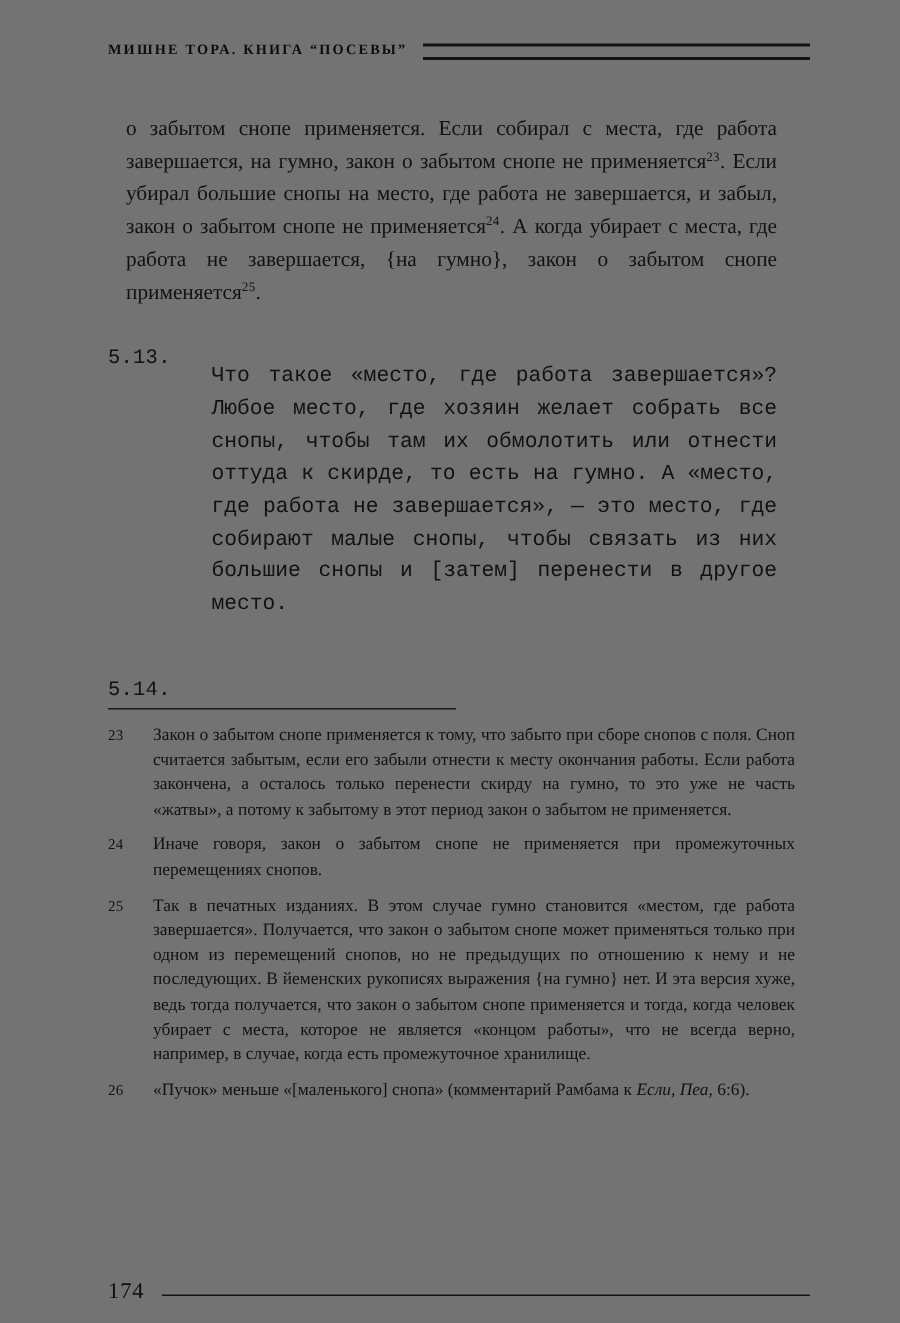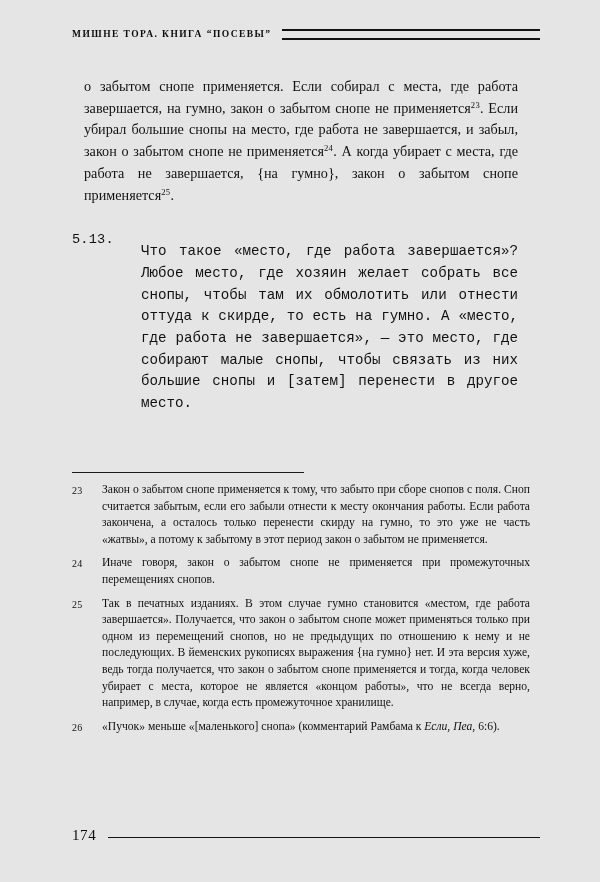--- a/index.html
+++ b/index.html
@@ -11,21 +11,21 @@
     width: 600px;
     height: 882px;
     font-family: "Liberation Serif", "DejaVu Serif", serif;
     color: #111111;
     position: relative;
     overflow: hidden;
   }
   .page {
     position: absolute;
     inset: 0;
-    background: #e5e5e5;
+    background: #737373;
   }
 
   
   .runhead {
     position: absolute;
     left: 72px;
     right: 60px;
     top: 28px;
     display: flex;
     align-items: center;
@@ -117,21 +117,21 @@
     text-align: justify;
     text-justify: inter-word;
   }
   .ital { font-style: italic; }
 
   
   .folio {
     position: absolute;
     left: 72px;
     right: 60px;
-    bottom: 38px;
+    bottom: 12px;
     display: flex;
     align-items: center;
     gap: 12px;
   }
   .folio-num {
     font-size: 15px;
     letter-spacing: 0.6px;
     color: #0d0d0d;
     white-space: nowrap;
   }
@@ -157,20 +157,21 @@
     <p class="para"><span>о забытом снопе применяется. Если собирал с места, где работа завершается, на гумно, закон о забытом снопе не применяется</span><sup class="fn">23</sup><span>. Если убирал большие снопы на место, где работа не завершается, и забыл, закон о забытом снопе не применяется</span><sup class="fn">24</sup><span>. А когда убирает с места, где работа не завершается, {на гумно}, закон о забытом снопе применяется</span><sup class="fn">25</sup><span>.</span></p>
 
     <div class="sec">
       <div class="sec-num">5.13.</div>
       <div class="sec-body">
         <p class="para">Что такое «место, где работа завершается»? Любое место, где хозяин желает собрать все снопы, чтобы там их обмолотить или отнести оттуда к скирде, то есть на гумно. А «место, где работа не завершается», — это место, где собирают малые снопы, чтобы связать из них большие снопы и [затем] перенести в другое место.</p>
       </div>
     </div>
 
     <div class="sec">
+      <div class="sec-num">5.14.</div>
     </div>
 
   </div>
 
   <div class="fn-rule"></div>
 
   <div class="notes">
 
     <div class="note">
       <div class="note-num">23</div>

